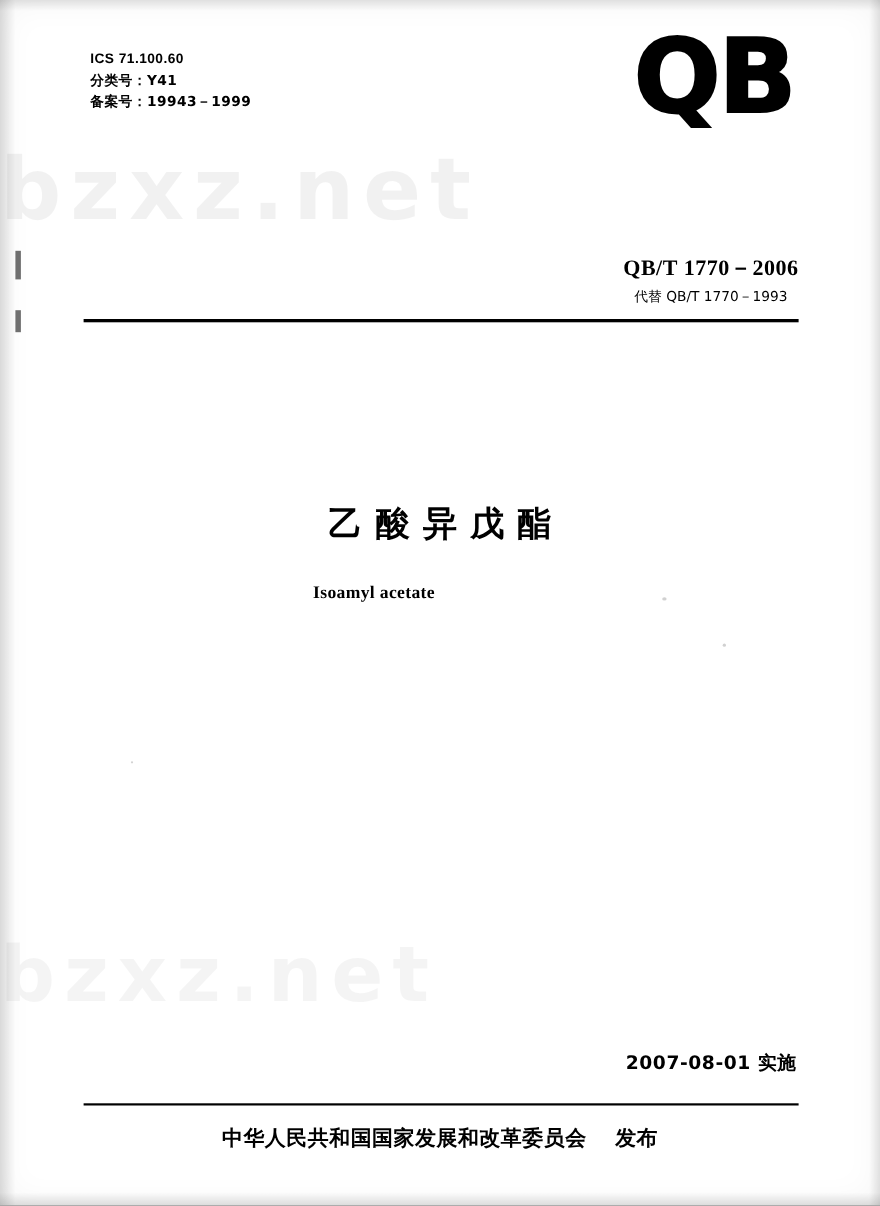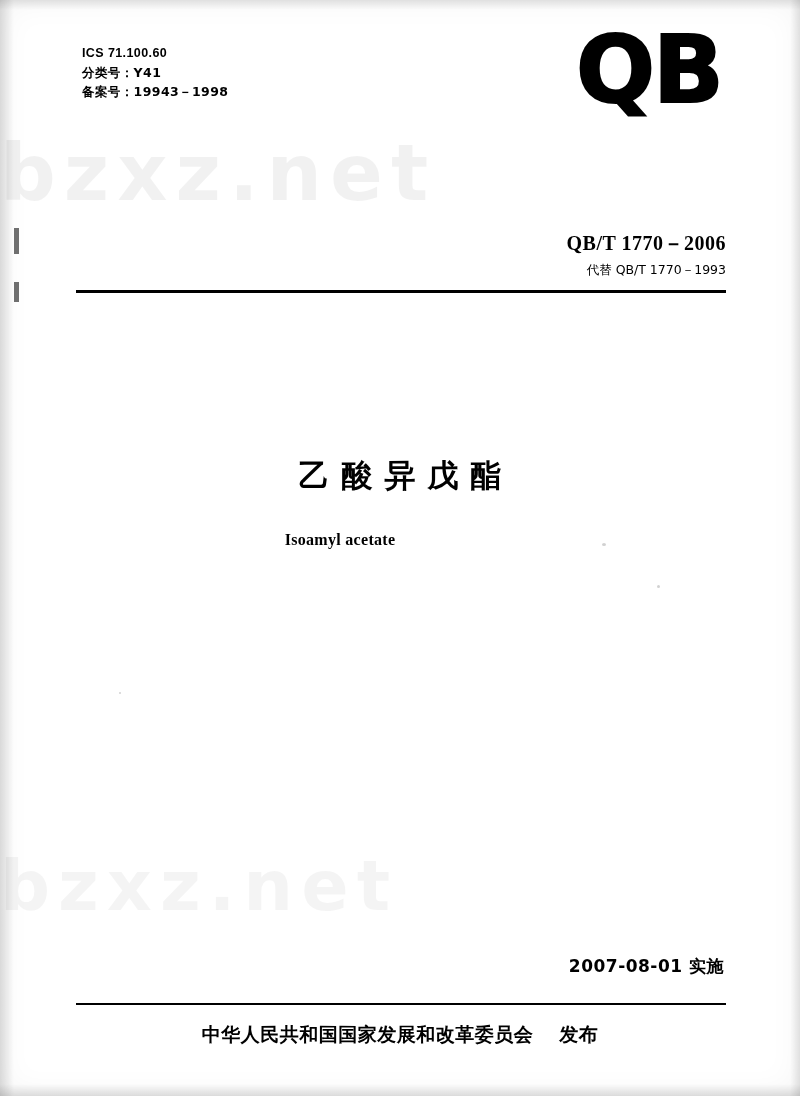--- a/index.html
+++ b/index.html
@@ -112,20 +112,21 @@
     font-weight: bold;
     font-size: 20px;
     letter-spacing: 0.5px;
     white-space: nowrap;
   }
   .std-no .replaces {
     margin-top: 5px;
     font-size: 12.5px;
     font-family: "DejaVu Sans", "Liberation Serif", serif;
     white-space: nowrap;
+    text-align: center;
   }
 
   
   .rule-top {
     position: absolute;
     left: 76px;
     top: 290px;
     width: 650px;
     height: 3px;
     background: #000;
@@ -238,21 +239,21 @@
 
   <div class="bind-mark bind-1"></div>
   <div class="bind-mark bind-2"></div>
 
   <div class="watermark">bzxz.net</div>
   <div class="watermark two">bzxz.net</div>
 
   <div class="ics-block">
     <div>ICS 71.100.60</div>
     <div class="ics-cn">分类号：Y41</div>
-    <div class="ics-cn">备案号：19943－1998</div>
+    <div class="ics-cn">备案号：19943－1999</div>
   </div>
 
   <div class="qb-logo">QB</div>
 
 
   <div class="std-no">
     <div class="no">QB/T  1770－2006</div>
     <div class="replaces">代替 QB/T 1770－1993</div>
   </div>
 

